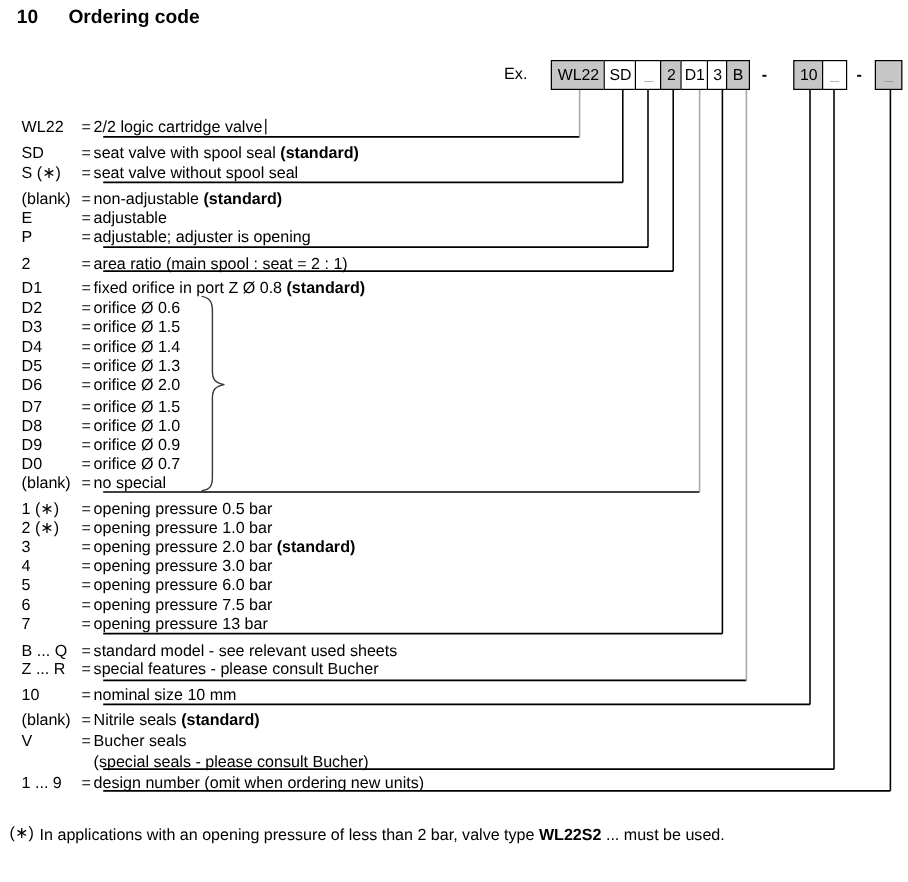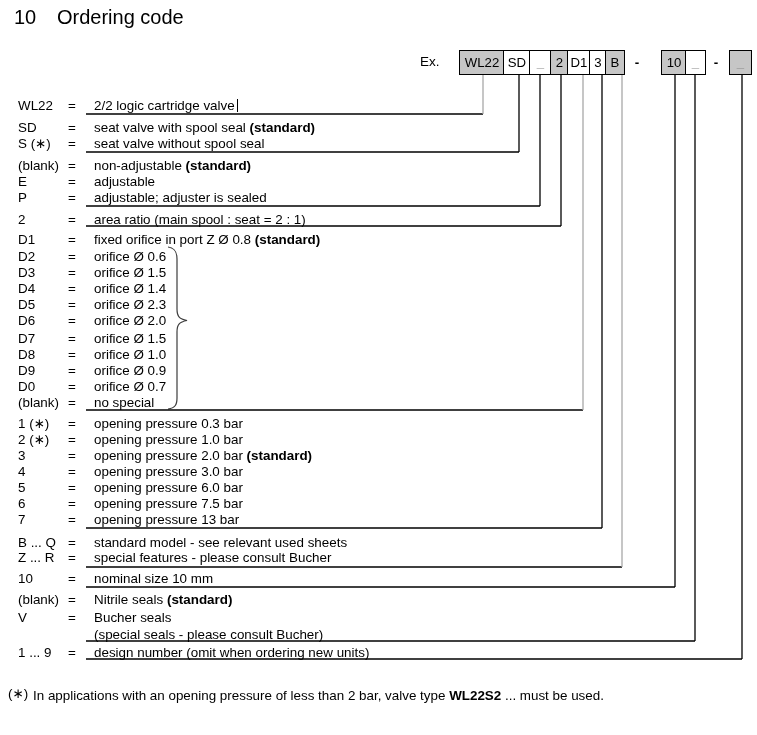--- a/index.html
+++ b/index.html
@@ -1,30 +1,30 @@
 <!DOCTYPE html>
 <html><head>
 <meta charset="utf-8">
 <style>
   html,body{margin:0;padding:0;background:#ffffff;}
   #page{position:relative;width:757px;height:735px;background:#ffffff;overflow:hidden;
         font-family:"Liberation Sans","DejaVu Sans",sans-serif;color:#000;}
-  #title{position:absolute;left:14px;top:6px;font-size:20px;font-weight:normal;white-space:nowrap;}
+  #title{position:absolute;left:14px;top:6px;font-size:16px;font-weight:bold;white-space:nowrap;}
   #title .num{display:inline-block;width:43px;}
   #ex-label{position:absolute;left:420px;top:54px;font-size:13.5px;}
   .box{position:absolute;top:50px;height:23px;border:1px solid #000;box-sizing:content-box;
        font-size:13.2px;line-height:23px;text-align:center;background:#fff;white-space:nowrap;}
   .box.shaded{background:#c6c6c6;}
   .box.blank{color:#8a8a8a;font-weight:bold;}
   .dash{position:absolute;top:50px;height:25px;line-height:25px;text-align:center;
         font-size:13.5px;font-weight:bold;}
   .row{position:absolute;left:0;top:0;height:15px;font-size:13.4px;line-height:15px;white-space:nowrap;}
   .row .code{position:absolute;left:18px;}
   .row .eq{position:absolute;left:68px;}
-  .row .desc{position:absolute;left:94px;}
+  .row .desc{position:absolute;left:78px;}
   .row b, #footnote b{font-weight:bold;}
   .caret{display:inline-block;width:1px;height:13px;background:#000;vertical-align:-2px;margin-left:2px;}
   #brace-label{position:absolute;left:203px;top:313px;font-size:13.4px;white-space:nowrap;}
   #leaders{position:absolute;left:0;top:0;width:757px;height:735px;}
   #footnote{position:absolute;left:0;top:686px;font-size:13.4px;line-height:16px;}
   #footnote .marker{position:absolute;left:8px;top:0;}
   #footnote .ftext{position:absolute;left:33px;top:2px;width:700px;white-space:nowrap;}
 </style>
 </head>
 <body>
@@ -96,21 +96,21 @@
         <span class="desc">non-adjustable  <b>(standard)</b></span>
       </div>
       <div class="row" style="top: 174px;">
         <span class="code">E</span>
         <span class="eq">=</span>
         <span class="desc">adjustable</span>
       </div>
       <div class="row" style="top: 190px;">
         <span class="code">P</span>
         <span class="eq">=</span>
-        <span class="desc">adjustable; adjuster is sealed</span>
+        <span class="desc">adjustable; adjuster is opening</span>
       </div>
       <div class="row" style="top: 212px;">
         <span class="code">2</span>
         <span class="eq">=</span>
         <span class="desc">area ratio (main spool : seat = 2 : 1)</span>
       </div>
       <div class="row" style="top: 232px;">
         <span class="code">D1</span>
         <span class="eq">=</span>
         <span class="desc">fixed orifice in port Z Ø 0.8 <b>(standard)</b></span>
@@ -126,21 +126,21 @@
         <span class="desc">orifice Ø 1.5</span>
       </div>
       <div class="row" style="top: 281px;">
         <span class="code">D4</span>
         <span class="eq">=</span>
         <span class="desc">orifice Ø 1.4</span>
       </div>
       <div class="row" style="top: 297px;">
         <span class="code">D5</span>
         <span class="eq">=</span>
-        <span class="desc">orifice Ø 2.3</span>
+        <span class="desc">orifice Ø 1.3</span>
       </div>
       <div class="row" style="top: 313px;">
         <span class="code">D6</span>
         <span class="eq">=</span>
         <span class="desc">orifice Ø 2.0</span>
       </div>
       <div class="row" style="top: 331px;">
         <span class="code">D7</span>
         <span class="eq">=</span>
         <span class="desc">orifice Ø 1.5</span>
@@ -161,21 +161,21 @@
         <span class="desc">orifice Ø 0.7</span>
       </div>
       <div class="row" style="top: 395px;">
         <span class="code">(blank)</span>
         <span class="eq">=</span>
         <span class="desc">no special</span>
       </div>
       <div class="row" style="top: 416px;">
         <span class="code">1 (∗)</span>
         <span class="eq">=</span>
-        <span class="desc">opening pressure 0.3 bar</span>
+        <span class="desc">opening pressure 0.5 bar</span>
       </div>
       <div class="row" style="top: 432px;">
         <span class="code">2 (∗)</span>
         <span class="eq">=</span>
         <span class="desc">opening pressure 1.0 bar</span>
       </div>
       <div class="row" style="top: 448px;">
         <span class="code">3</span>
         <span class="eq">=</span>
         <span class="desc">opening pressure 2.0 bar <b>(standard)</b></span>

